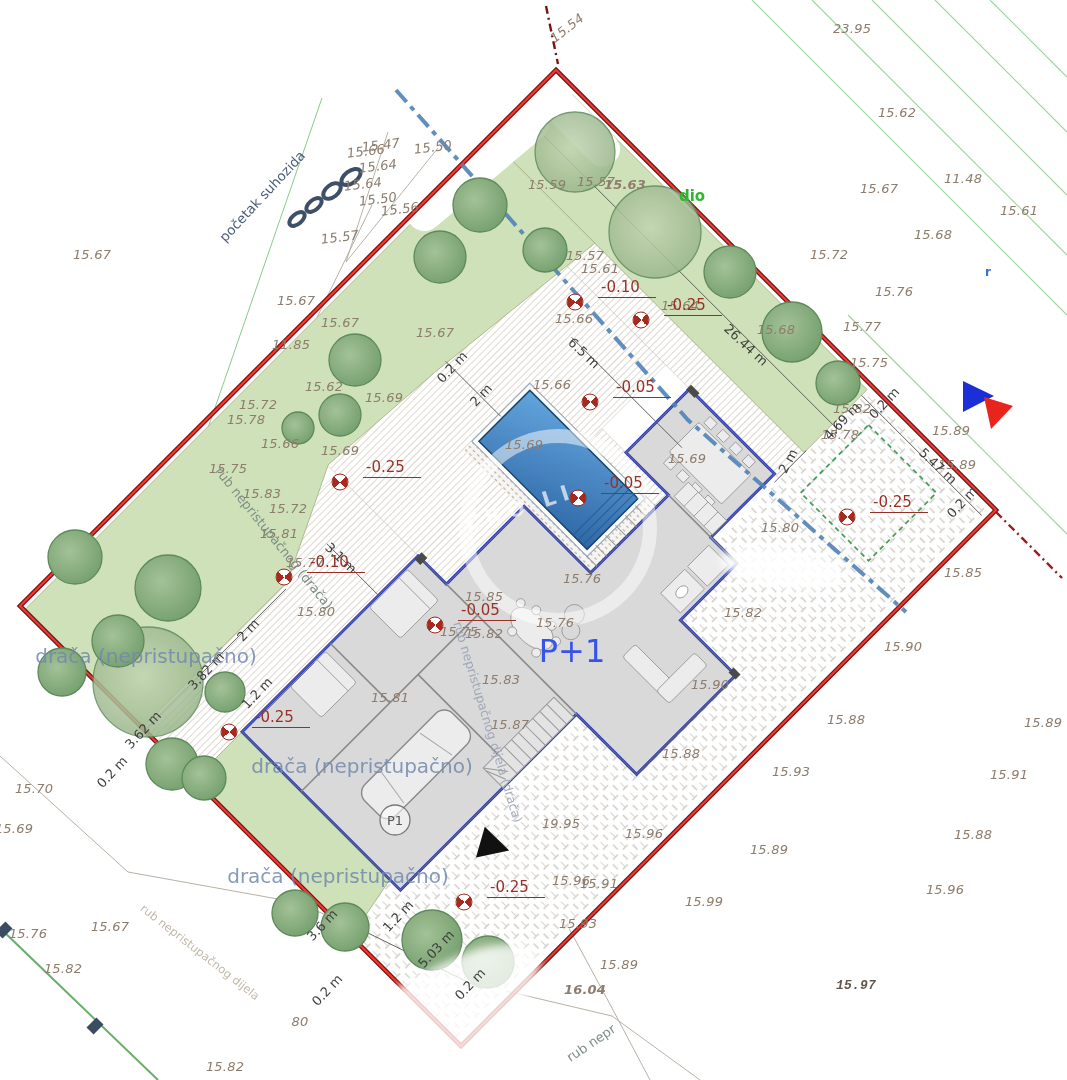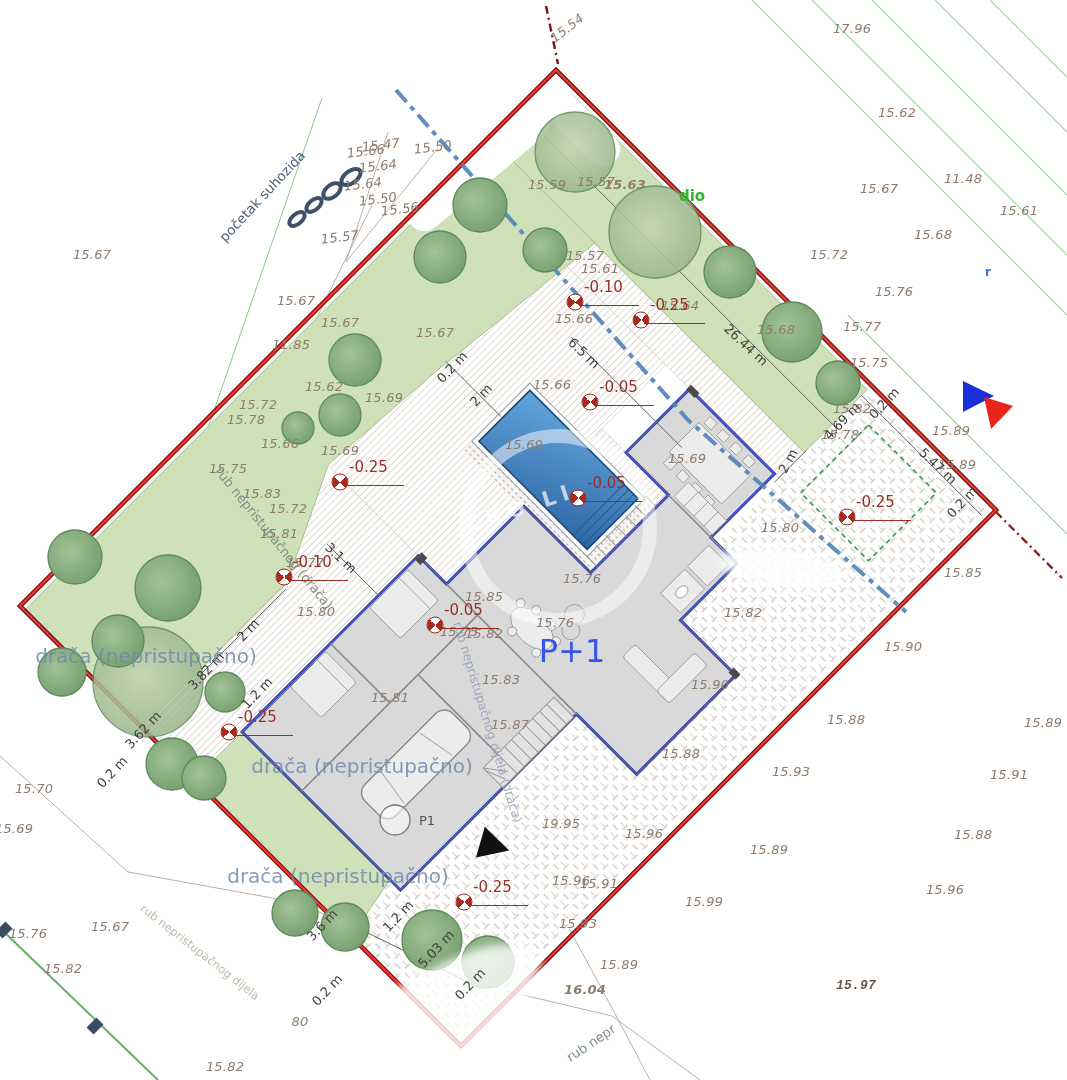--- a/index.html
+++ b/index.html
@@ -18,22 +18,22 @@
   .rubfaint{color:#c0b8aa;font-size:11.5px;}
   .dio{color:#2eb82e;font-size:15px;font-weight:600;}
   .pplus{color:#3753e8;font-size:32px;font-weight:500;}
   .p1label{color:#555;font-size:13px;}
   .wm{color:rgba(255,255,255,.68);font-size:21px;letter-spacing:6px;font-weight:700;}
   .rblue{color:#3a6fd8;font-size:12px;font-weight:700;}
   .marker{position:absolute;pointer-events:none;}
   .marker .circ{position:absolute;left:0;top:0;width:17px;height:17px;border-radius:50%;
     border:1.6px solid #9e2b20;box-sizing:border-box;transform:translate(-50%,-50%);
     background:conic-gradient(from 45deg,#a82a1e 0 90deg,#fff 0 180deg,#a82a1e 0 270deg,#fff 0 360deg);}
-  .marker .mlabel{position:absolute;left:6px;top:-24px;font-size:15px;color:#973127;
-    border-bottom:1.2px solid #973127;padding:0 16px 9px 3px;white-space:nowrap;}
+  .marker .mlabel{position:absolute;left:23px;top:-24px;font-size:15px;color:#973127;
+    border-bottom:1.2px solid #973127;padding:0 16px 1px 3px;white-space:nowrap;}
 </style>
 </head>
 <body>
 
 <div id="plan">
 
 <svg width="1067" height="1080" viewBox="0 0 1067 1080">
   <defs>
     <pattern id="hatch" patternUnits="userSpaceOnUse" width="5" height="5">
       <rect width="5" height="5" fill="#ffffff"></rect>
@@ -276,21 +276,21 @@
 
   <circle cx="558" cy="528" r="92" fill="none" stroke="rgba(255,255,255,.5)" stroke-width="14"></circle>
   <g fill="#fff" filter="url(#soft)">
     <ellipse cx="782" cy="568" rx="62" ry="20" opacity="0.85" transform="rotate(8 782 568)"></ellipse>
     <ellipse cx="420" cy="1030" rx="140" ry="48" opacity="0.8" transform="rotate(-33 420 1030)"></ellipse>
     <ellipse cx="880" cy="1045" rx="170" ry="55" opacity="0.9"></ellipse>
   </g>
 </svg>
 
 <div class="layer">
-      <span class="lbl spot" style="left: 852px; top: 28px; transform: translate(-50%, -50%) rotate(0deg);">17.96</span>
+      <span class="lbl spot" style="left: 852px; top: 28px; transform: translate(-50%, -50%) rotate(0deg);">23.95</span>
       <span class="lbl spot" style="left: 897px; top: 112px; transform: translate(-50%, -50%) rotate(0deg);">15.62</span>
       <span class="lbl spot" style="left: 963px; top: 178px; transform: translate(-50%, -50%) rotate(0deg);">11.48</span>
       <span class="lbl spot" style="left: 879px; top: 188px; transform: translate(-50%, -50%) rotate(0deg);">15.67</span>
       <span class="lbl spot" style="left: 1019px; top: 210px; transform: translate(-50%, -50%) rotate(0deg);">15.61</span>
       <span class="lbl spot" style="left: 933px; top: 234px; transform: translate(-50%, -50%) rotate(0deg);">15.68</span>
       <span class="lbl spot" style="left: 829px; top: 254px; transform: translate(-50%, -50%) rotate(0deg);">15.72</span>
       <span class="lbl spot" style="left: 894px; top: 291px; transform: translate(-50%, -50%) rotate(0deg);">15.76</span>
       <span class="lbl spot" style="left: 862px; top: 326px; transform: translate(-50%, -50%) rotate(0deg);">15.77</span>
       <span class="lbl spot" style="left: 869px; top: 362px; transform: translate(-50%, -50%) rotate(0deg);">15.75</span>
       <span class="lbl spot" style="left: 951px; top: 430px; transform: translate(-50%, -50%) rotate(0deg);">15.89</span>
@@ -398,21 +398,21 @@
       <span class="lbl  slate" style="left: 262px; top: 196px; transform: translate(-50%, -50%) rotate(-47deg);">početak suhozida</span>
       <span class="lbl  draca" style="left: 146px; top: 656px; transform: translate(-50%, -50%) rotate(0deg);">drača (nepristupačno)</span>
       <span class="lbl  draca" style="left: 362px; top: 766px; transform: translate(-50%, -50%) rotate(0deg);">drača (nepristupačno)</span>
       <span class="lbl  draca" style="left: 338px; top: 876px; transform: translate(-50%, -50%) rotate(0deg);">drača (nepristupačno)</span>
       <span class="lbl  rub" style="left: 274px; top: 538px; transform: translate(-50%, -50%) rotate(51deg);">rub nepristupačnog (drača)</span>
       <span class="lbl  rub2" style="left: 488px; top: 722px; transform: translate(-50%, -50%) rotate(73deg);">rub nepristupačnog dijela (drača)</span>
       <span class="lbl  rubfaint" style="left: 200px; top: 952px; transform: translate(-50%, -50%) rotate(38deg);">rub nepristupačnog dijela</span>
       <span class="lbl  rub" style="left: 591px; top: 1043px; transform: translate(-50%, -50%) rotate(-34deg);">rub nepr</span>
       <span class="lbl  dio" style="left: 692px; top: 196px; transform: translate(-50%, -50%) rotate(0deg); text-align: center;">dio</span>
       <span class="lbl  pplus" style="left: 572px; top: 651px; transform: translate(-50%, -50%) rotate(0deg);">P+1</span>
-      <span class="lbl  p1label" style="left: 395px; top: 820px; transform: translate(-50%, -50%) rotate(0deg); margin-left: 32px;">P1</span>
+      <span class="lbl  p1label" style="left: 395px; top: 820px; transform: translate(-50%, -50%) rotate(0deg);">P1</span>
       <span class="lbl  wm" style="left: 520px; top: 508px; transform: translate(-50%, -50%) rotate(-18deg);">CRO LI</span>
       <span class="lbl  rblue" style="left: 988px; top: 272px; transform: translate(-50%, -50%) rotate(0deg);">r</span>
     </div>
 <div class="layer">
       <div class="marker" style="left: 575px; top: 302px;">
         <span class="circ"></span>
         <span class="mlabel">-0.10</span>
       </div>
       <div class="marker" style="left: 641px; top: 320px;">
         <span class="circ"></span>

